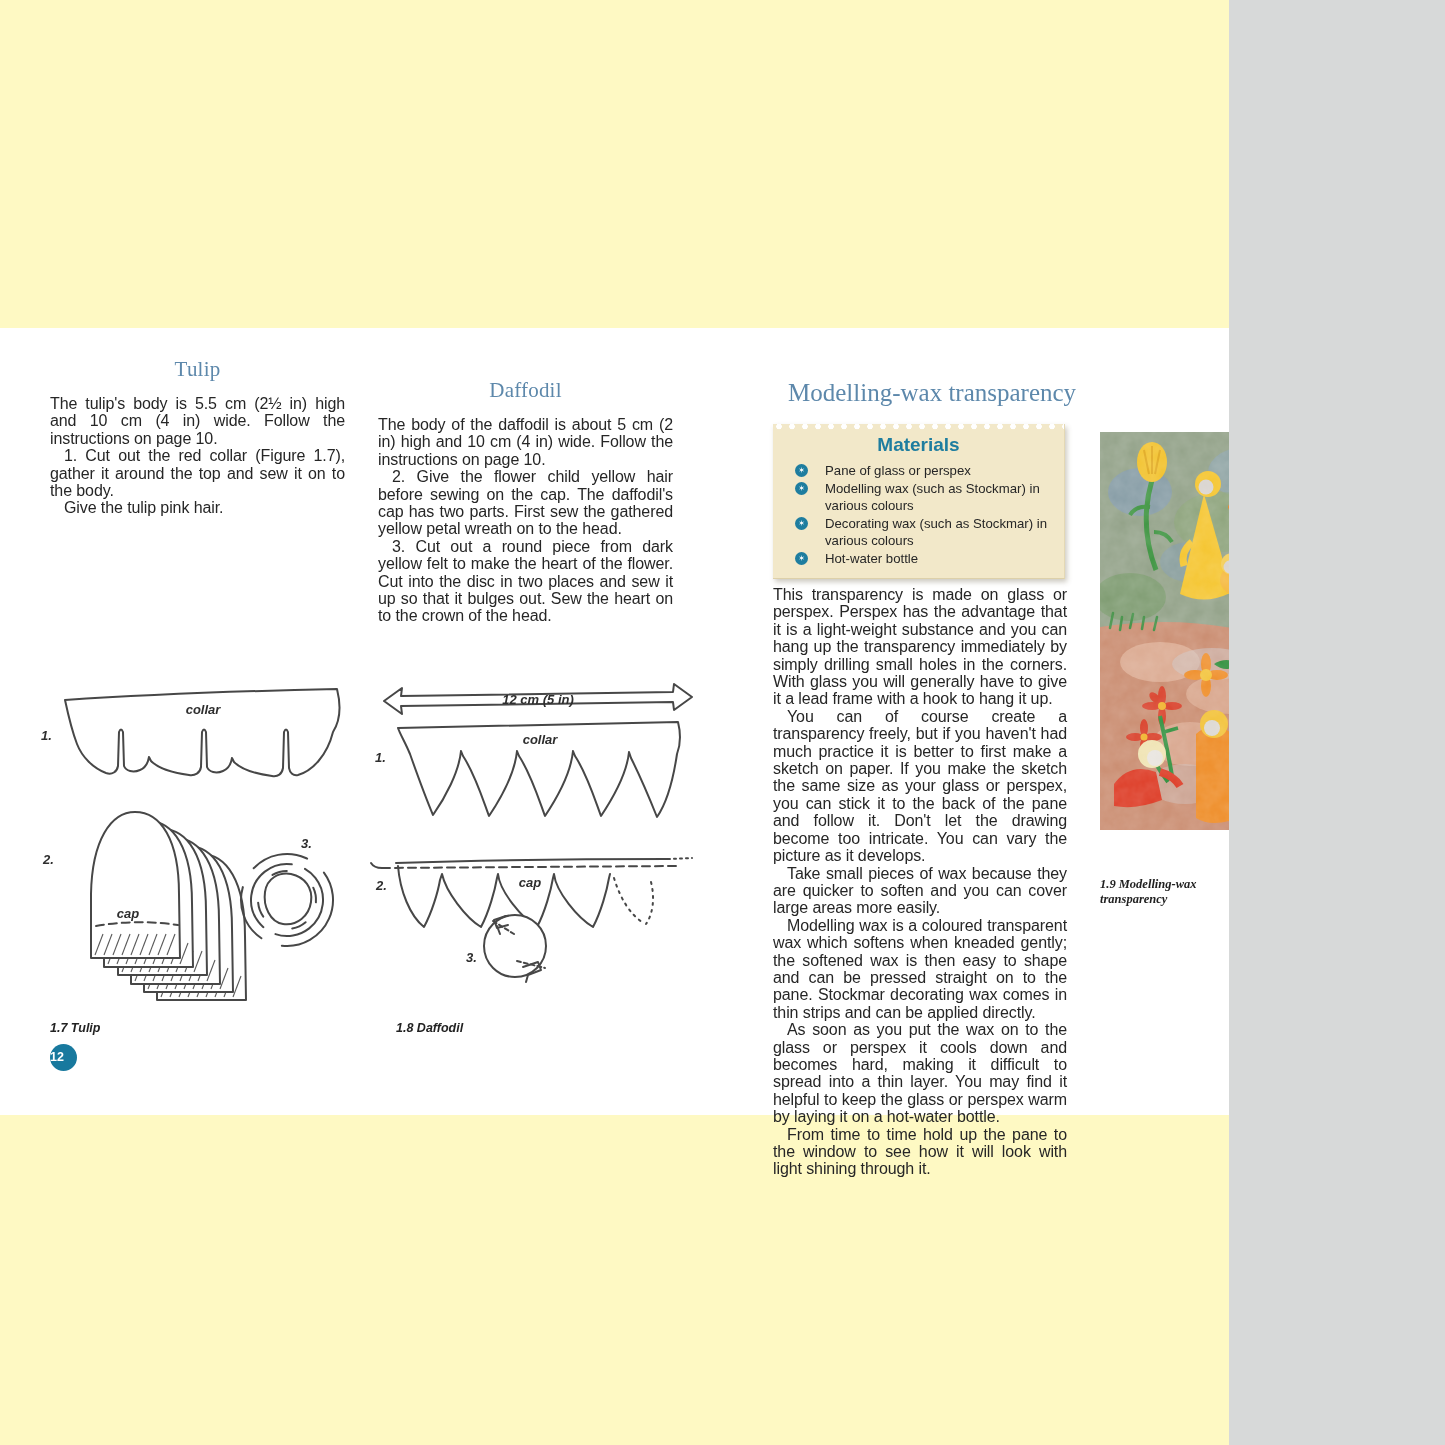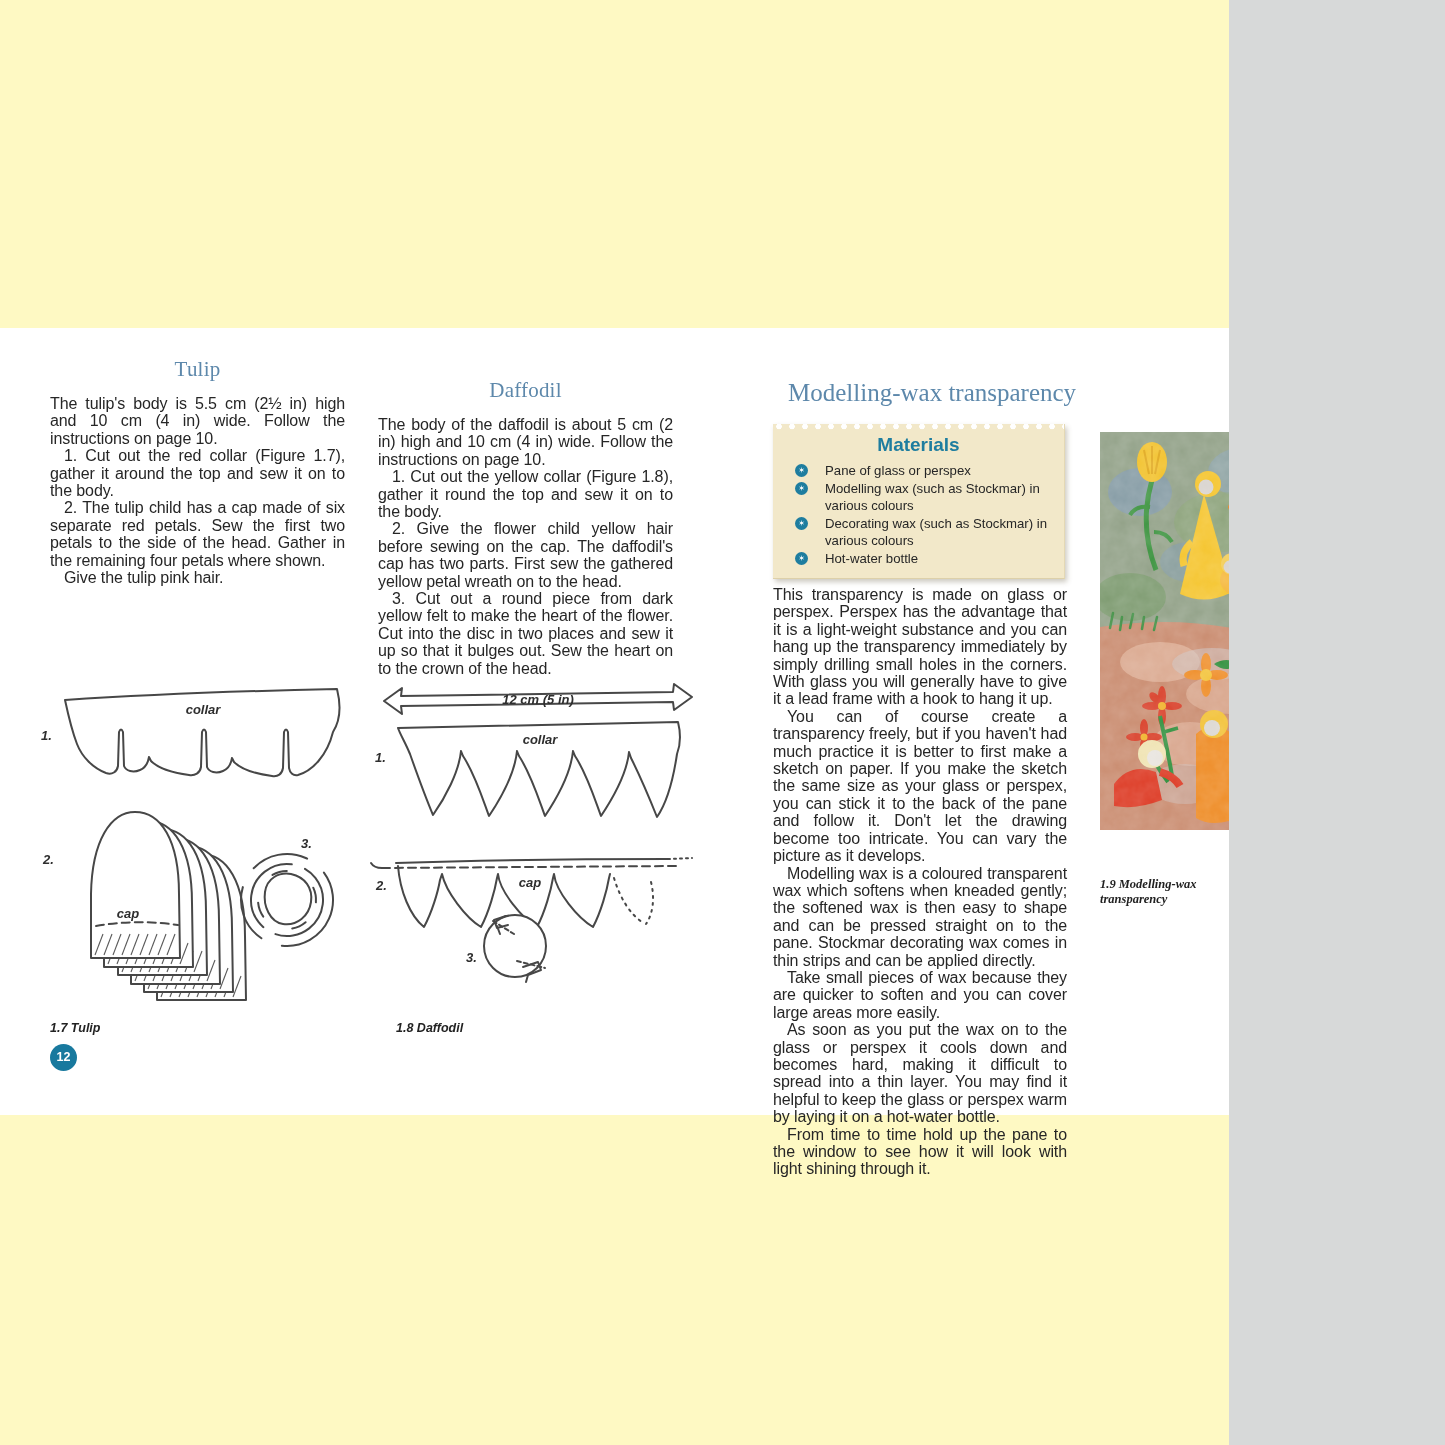--- a/index.html
+++ b/index.html
@@ -28,21 +28,21 @@
              font-weight:700;font-size:19px;color:#1e7d9f;}
   .materials ul{list-style:none;margin:0;padding:0 14px 0 22px;}
   .materials li{display:flex;gap:17px;font-size:13.2px;line-height:17px;color:#262626;margin-bottom:1px;}
   .bullet{flex:0 0 13px;width:13px;height:13px;margin-top:1.5px;border-radius:50%;background:#1e7d9f;
           color:#fff;font-size:8px;line-height:13px;text-align:center;}
   .rp-body{position:absolute;left:773px;top:586px;width:294px;}
 
   
   .figcap{position:absolute;font-style:italic;font-weight:700;font-size:12.5px;color:#222;}
   .pagenum{position:absolute;width:27px;height:27px;border-radius:50%;background:#18799e;
-           color:#fff;font-weight:700;font-size:12.5px;line-height:27px;text-align:center;}
+           color:#fff;font-weight:700;font-size:12.5px;line-height:27px;text-align:left;}
 
   
   .figsvg{position:absolute;overflow:visible;}
   .fig-stroke{stroke:#474747;fill:none;stroke-width:2;stroke-linejoin:round;stroke-linecap:round;}
   .fig-fill{fill:#ffffff;stroke:#474747;stroke-width:2;stroke-linejoin:round;stroke-linecap:round;}
   .hatch-line{stroke:#5a5a5a;stroke-width:1.1;}
   .fl{font:italic 700 13px "Liberation Sans",sans-serif;fill:#2e2e2e;}
   .fn{font:italic 700 13px "Liberation Sans",sans-serif;fill:#2e2e2e;}
 
   .painting{position:absolute;left:1100px;top:432px;width:292px;height:398px;}
@@ -52,21 +52,20 @@
 
 <div class="canvas">
   <div class="spread">
 
     <div class="col" style="left:50px;position:absolute;">
       <h2></h2>
       <h2 style="margin-top:-34px;">Tulip</h2>
       <div class="bodytext">
         <p>The tulip's body is 5.5 cm (2½ in) high and 10 cm (4 in) wide. Follow the instructions on page 10.</p>
         <p class="ind">1. Cut out the red collar (Figure 1.7), gather it around the top and sew it on to the body.</p>
-        <p class="ind">2. The tulip child has a cap made of six separate red petals. Sew the first two petals to the side of the head. Gather in the remaining four petals where shown.</p>
         <p class="ind">Give the tulip pink hair.</p>
       </div>
 
       <svg class="figsvg" style="left:-15px;top:300px;" width="320" height="350" viewBox="0 0 320 350">
 
         <path class="fig-stroke" d="M30,22 C120,16 210,13 302,11
           C306,27 305,43 298,54 C292,78 277,93 263,97 C258,98 255,95 254,90 L253,54 Q251,49 249,54 L248,90
           C247,96 243,99 237,98 C222,96 207,92 199,84 L197,80 C196,86 193,91 188,93 C181,96 174,94 172,89
           L171,54 Q169,49 167,54 L166,89 C165,95 160,98 154,97 C139,95 124,91 116,83 L114,79
           C113,85 110,90 105,92 C98,95 91,93 89,88 L88,54 Q86,49 84,54 L83,88 C82,94 77,97 71,95
@@ -109,21 +108,20 @@
           <path d="M-22,-8 C-20,-22 -8,-28 4,-26 C18,-23 26,-12 24,2 C22,16 10,26 -4,24 C-17,22 -24,6 -22,-8 Z"></path>
         </g>
         <text class="fn" x="266" y="170">3.</text>
       </svg>
     </div>
 
     <div class="col" style="left:378px;position:absolute;">
       <h2>Daffodil</h2>
       <div class="bodytext">
         <p>The body of the daffodil is about 5 cm (2 in) high and 10 cm (4 in) wide. Follow the instructions on page 10.</p>
-        <p class="ind">1. Cut out the yellow collar (Figure 1.8), gather it round the top and sew it on to the body.</p>
         <p class="ind">2. Give the flower child yellow hair before sewing on the cap. The daffodil's cap has two parts. First sew the gathered yellow petal wreath on to the head.</p>
         <p class="ind">3. Cut out a round piece from dark yellow felt to make the heart of the flower. Cut into the disc in two places and sew it up so that it bulges out. Sew the heart on to the crown of the head.</p>
       </div>
 
       <svg class="figsvg" style="left:-10px;top:298px;" width="330" height="330" viewBox="0 0 330 330">
 
         <path class="fig-stroke" d="M16,25 L34,12 L33,20 L305,16 L306,8 L324,21 L306,34 L305,26 L33,30 L34,38 Z"></path>
         <text class="fl" x="170" y="28" text-anchor="middle">12 cm (5 in)</text>
 
         <path class="fig-stroke" d="M30,52 L310,46
@@ -182,22 +180,22 @@
       <li>
         <span class="bullet">✶</span>
         <span>Hot-water bottle</span>
         </li>
     </ul>
   </div>
 
   <div class="rp-body bodytext">
     <p>This transparency is made on glass or perspex. Perspex has the advantage that it is a light-weight substance and you can hang up the transparency immediately by simply drilling small holes in the corners. With glass you will generally have to give it a lead frame with a hook to hang it up.</p>
     <p class="ind">You can of course create a transparency freely, but if you haven't had much practice it is better to first make a sketch on paper. If you make the sketch the same size as your glass or perspex, you can stick it to the back of the pane and follow it. Don't let the drawing become too intricate. You can vary the picture as it develops.</p>
+    <p class="ind">Take small pieces of wax because they are quicker to soften and you can cover large areas more easily.</p>
     <p class="ind">Modelling wax is a coloured transparent wax which softens when kneaded gently; the softened wax is then easy to shape and can be pressed straight on to the pane. Stockmar decorating wax comes in thin strips and can be applied directly.</p>
-    <p class="ind">Take small pieces of wax because they are quicker to soften and you can cover large areas more easily.</p>
     <p class="ind">As soon as you put the wax on to the glass or perspex it cools down and becomes hard, making it difficult to spread into a thin layer. You may find it helpful to keep the glass or perspex warm by laying it on a hot-water bottle.</p>
     <p class="ind">From time to time hold up the pane to the window to see how it will look with light shining through it.</p>
   </div>
 
   <svg class="painting" viewBox="0 0 292 398">
     <defs>
       <filter id="wax" x="0" y="0" width="100%" height="100%">
         <feTurbulence type="fractalNoise" baseFrequency="0.07" numOctaves="3" result="n"></feTurbulence>
         <feColorMatrix in="n" type="matrix" values="0 0 0 0 1  0 0 0 0 1  0 0 0 0 1  0 0 0 0.35 0"></feColorMatrix>
       </filter>

